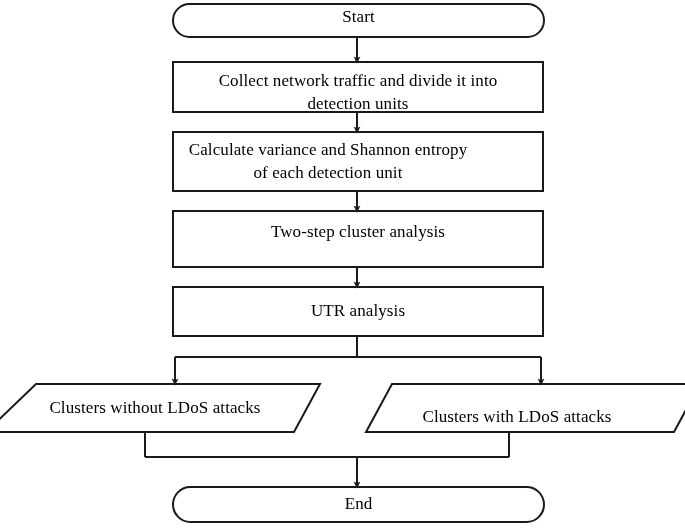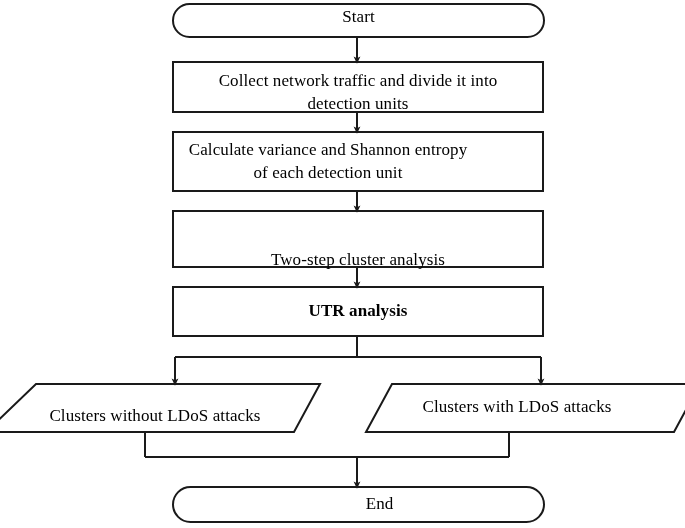--- a/index.html
+++ b/index.html
@@ -84,23 +84,23 @@
   </svg>
 
   <div class="node-label" style="left:173px; top:4px; width:371px; height:26px;">Start</div>
 
   <div class="node-label" style="left:173px; top:62px; width:370px; height:62px;">Collect network traffic and divide it into
 detection units</div>
 
   <div class="node-label" style="left:173px; top:132px; width:310px; height:59px;">Calculate variance and Shannon entropy
 of each detection unit</div>
 
-  <div class="node-label" style="left:173px; top:211px; width:370px; height:42px;margin-top:28px;">Two-step cluster analysis</div>
+  <div class="node-label" style="left:173px; top:211px; width:370px; height:42px;">Two-step cluster analysis</div>
 
-  <div class="node-label" style="left:173px; top:287px; width:370px; height:49px;font-weight:bold;">UTR analysis</div>
+  <div class="node-label" style="left:173px; top:287px; width:370px; height:49px;">UTR analysis</div>
 
-  <div class="node-label" style="left:12px; top:392px; width:286px; height:48px;">Clusters without LDoS attacks</div>
+  <div class="node-label" style="left:12px; top:384px; width:286px; height:48px;">Clusters without LDoS attacks</div>
 
-  <div class="node-label" style="left:378px; top:383px; width:278px; height:48px;">Clusters with LDoS attacks</div>
+  <div class="node-label" style="left:378px; top:393px; width:278px; height:48px;">Clusters with LDoS attacks</div>
 
-  <div class="node-label" style="left:173px; top:487px; width:371px; height:35px;margin-left:21px;">End</div>
+  <div class="node-label" style="left:173px; top:487px; width:371px; height:35px;">End</div>
 
 </div>
 
 </body></html>

